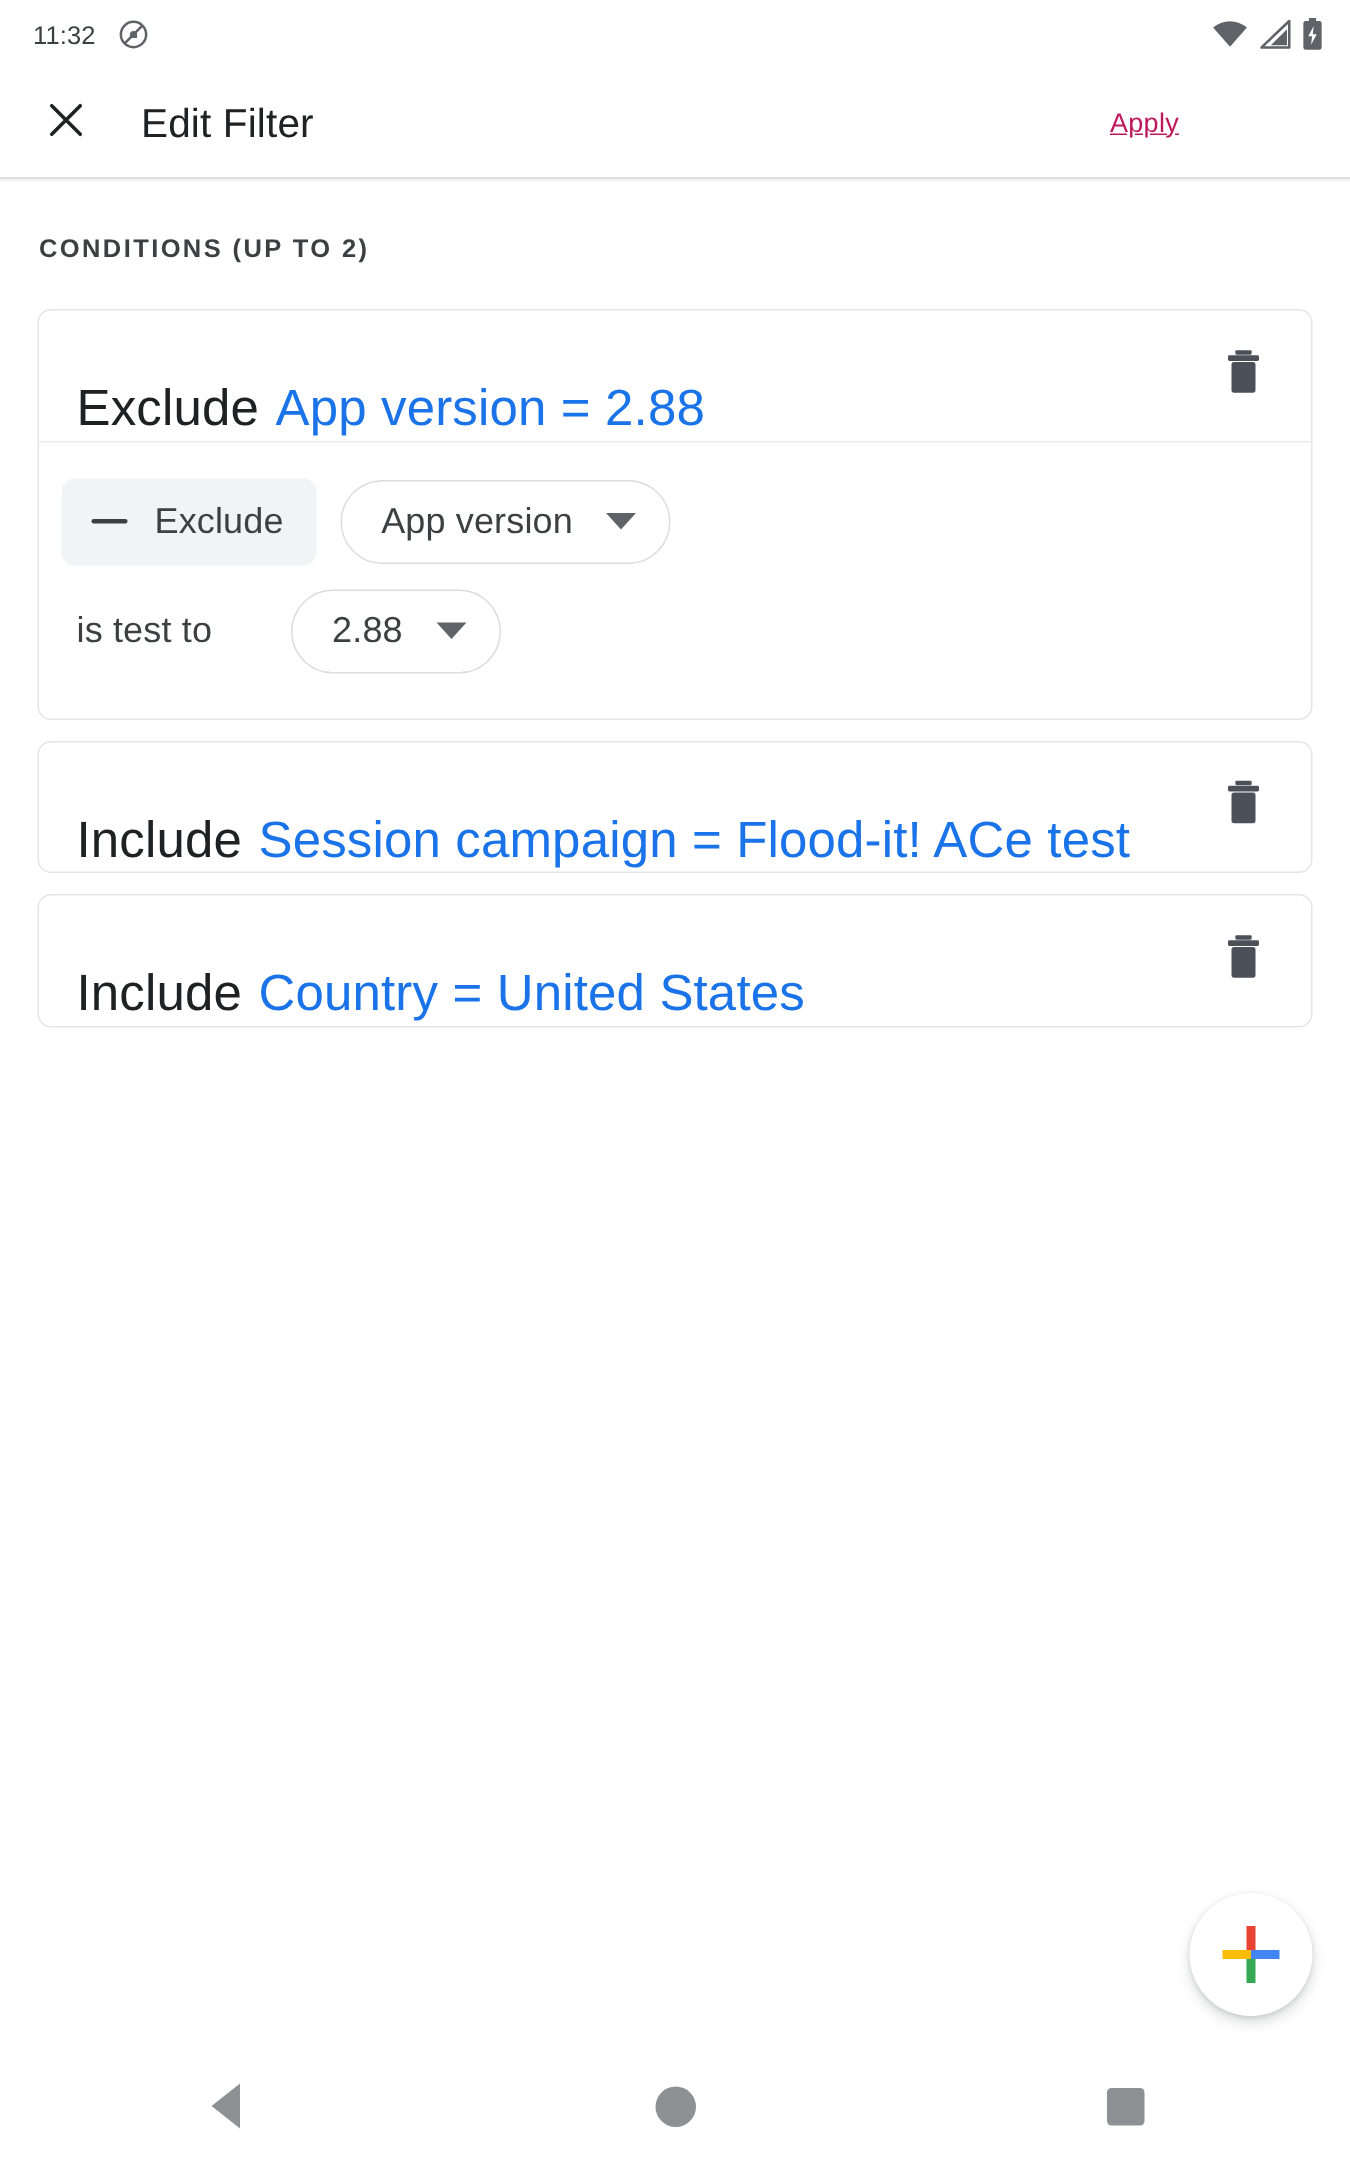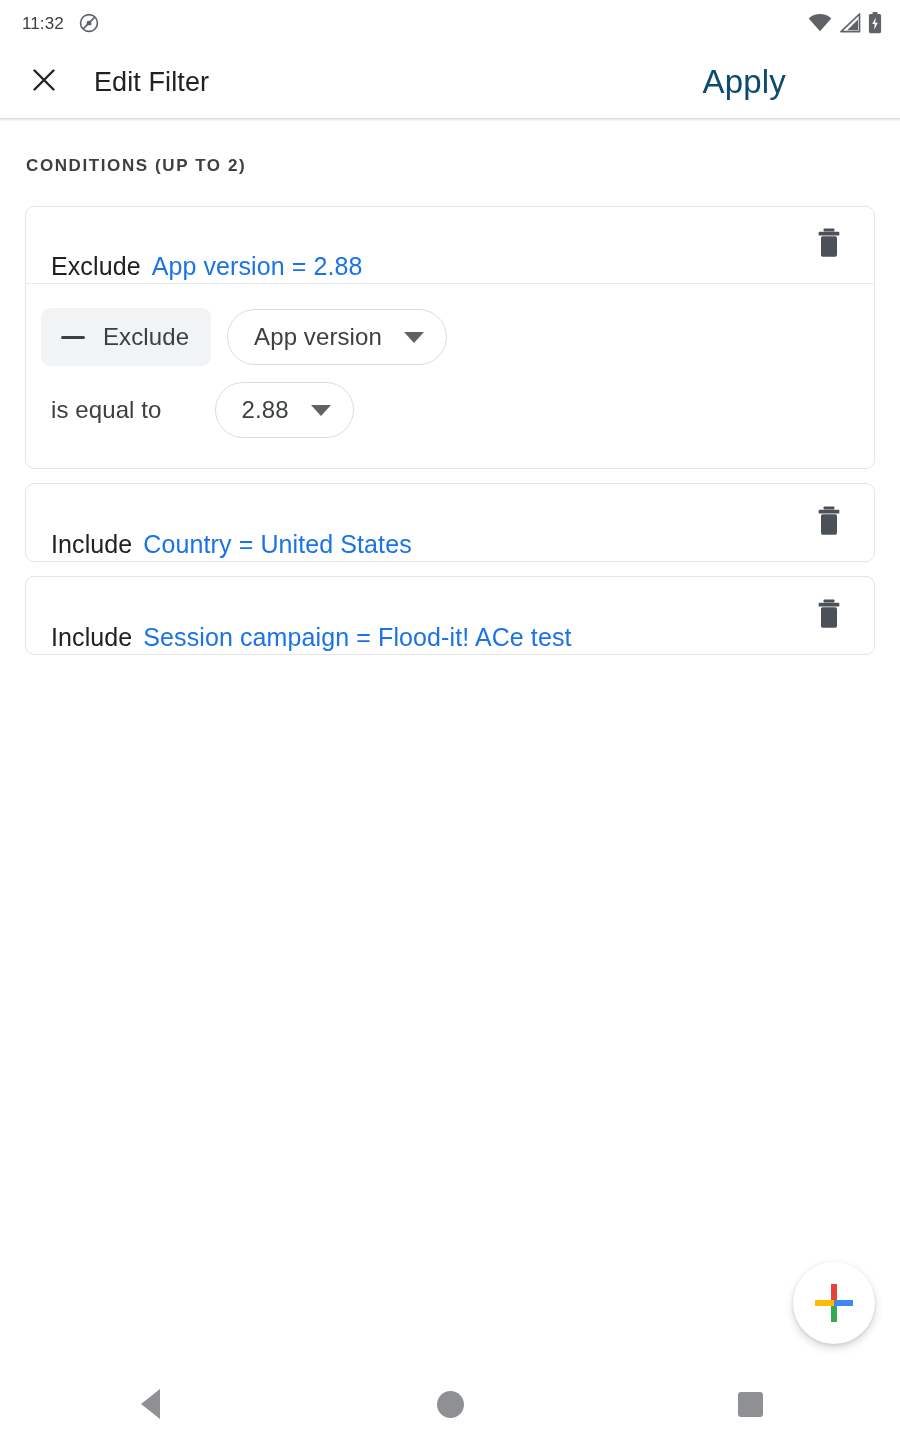--- a/index.html
+++ b/index.html
@@ -70,25 +70,26 @@
     cursor: pointer;
   }
   .app-title {
     margin-left: 30px;
     font-size: 27px;
     color: #202124;
     letter-spacing: 0.1px;
   }
   .apply-btn {
     margin-left: auto;
-    font-size: 33px;
-    color: #0c4a6e;
+    font-size: 18px;
+    color: #be185d;
     letter-spacing: 0.2px;
     cursor: pointer;
     padding: 6px 4px;
+    text-decoration: underline;
   }
   .app-bar-shadow {
     position: absolute;
     top: 118px; left: 0;
     width: 900px; height: 4px;
     background: linear-gradient(to bottom,
        rgba(60,64,67,0.22) 0px,
        rgba(60,64,67,0.10) 1.5px,
        rgba(60,64,67,0.02) 3px,
        rgba(60,64,67,0) 4px);
@@ -130,21 +131,21 @@
     min-height: 77px;
     display: flex;
     align-items: center;
     padding: 0 22px 0 25px;
     cursor: pointer;
   }
   .card--expanded .card-summary {
     border-bottom: 1px solid #e8eaed;
   }
   .summary-text {
-    font-size: 25px;
+    font-size: 34px;
     line-height: 1.25;
     color: #202124;
     letter-spacing: 0.1px;
     white-space: nowrap;
     margin-top: 44px;
   }
   .summary-text .op { color: #202124; }
   .summary-text .blue { color: #1a73e8; }
   .summary-gap { display: inline-block; width: 11px; }
 
@@ -359,55 +360,55 @@
               <span class="lbl">Exclude</span>
             </div>
             <div style="width:16px"></div>
             <div class="chip-outline">
               <span class="lbl">App version</span>
               <span class="caret"></span>
             </div>
           </div>
 
           <div class="row">
-            <span class="row-label">is equal to</span>
+            <span class="row-label">is test to</span>
             <span class="row-spacer"></span>
             <div class="chip-outline">
               <span class="lbl">2.88</span>
               <span class="caret"></span>
             </div>
           </div>
         </div>
       </div>
 
       <div class="card">
         <div class="card-summary">
           <div class="summary-text">
-            <span class="op">Include</span><span class="summary-gap"></span><span class="blue">Country</span>
+            <span class="op">Include</span><span class="summary-gap"></span><span class="blue">Session campaign</span>
             <span class="blue">=</span>
-            <span class="blue">United States</span>
+            <span class="blue">Flood-it! ACe test</span>
           </div>
           <div class="delete-btn">
             <span>
               <svg width="30" height="32" viewBox="0 0 24 26">
                 <rect x="7.6" y="1.2" width="8.8" height="2.4" rx="0.6" fill="#4b5059"></rect>
                 <rect x="3.6" y="3.9" width="16.8" height="3.1" rx="0.8" fill="#4b5059"></rect>
                 <rect x="5.5" y="7.6" width="13" height="16.6" rx="1.4" fill="#4b5059"></rect>
               </svg>
             </span>
           </div>
         </div>
       </div>
 
       <div class="card">
         <div class="card-summary">
           <div class="summary-text">
-            <span class="op">Include</span><span class="summary-gap"></span><span class="blue">Session campaign</span>
+            <span class="op">Include</span><span class="summary-gap"></span><span class="blue">Country</span>
             <span class="blue">=</span>
-            <span class="blue">Flood-it! ACe test</span>
+            <span class="blue">United States</span>
           </div>
           <div class="delete-btn">
             <span>
               <svg width="30" height="32" viewBox="0 0 24 26">
                 <rect x="7.6" y="1.2" width="8.8" height="2.4" rx="0.6" fill="#4b5059"></rect>
                 <rect x="3.6" y="3.9" width="16.8" height="3.1" rx="0.8" fill="#4b5059"></rect>
                 <rect x="5.5" y="7.6" width="13" height="16.6" rx="1.4" fill="#4b5059"></rect>
               </svg>
             </span>
           </div>

